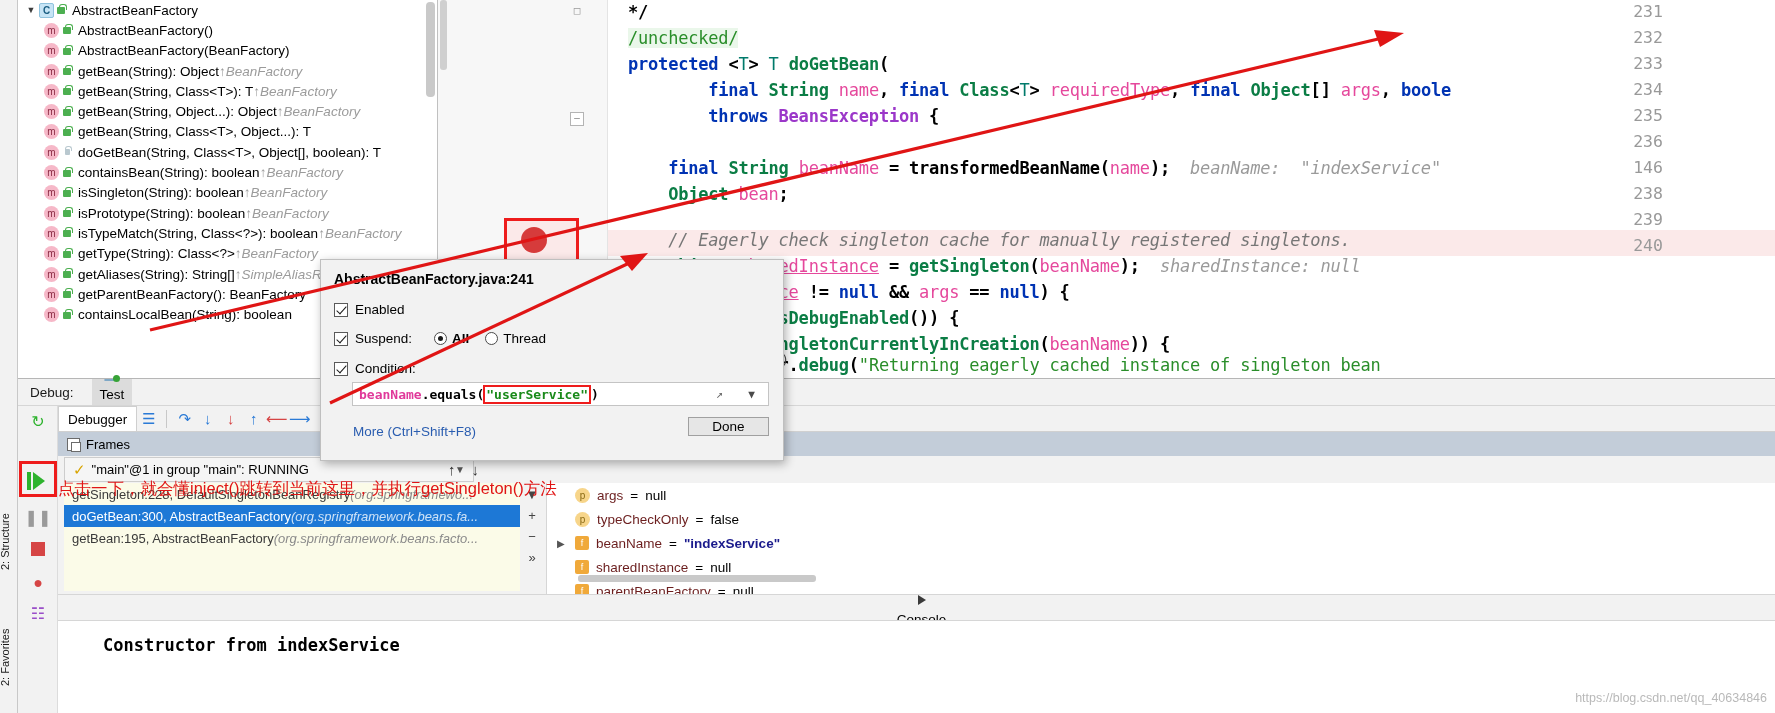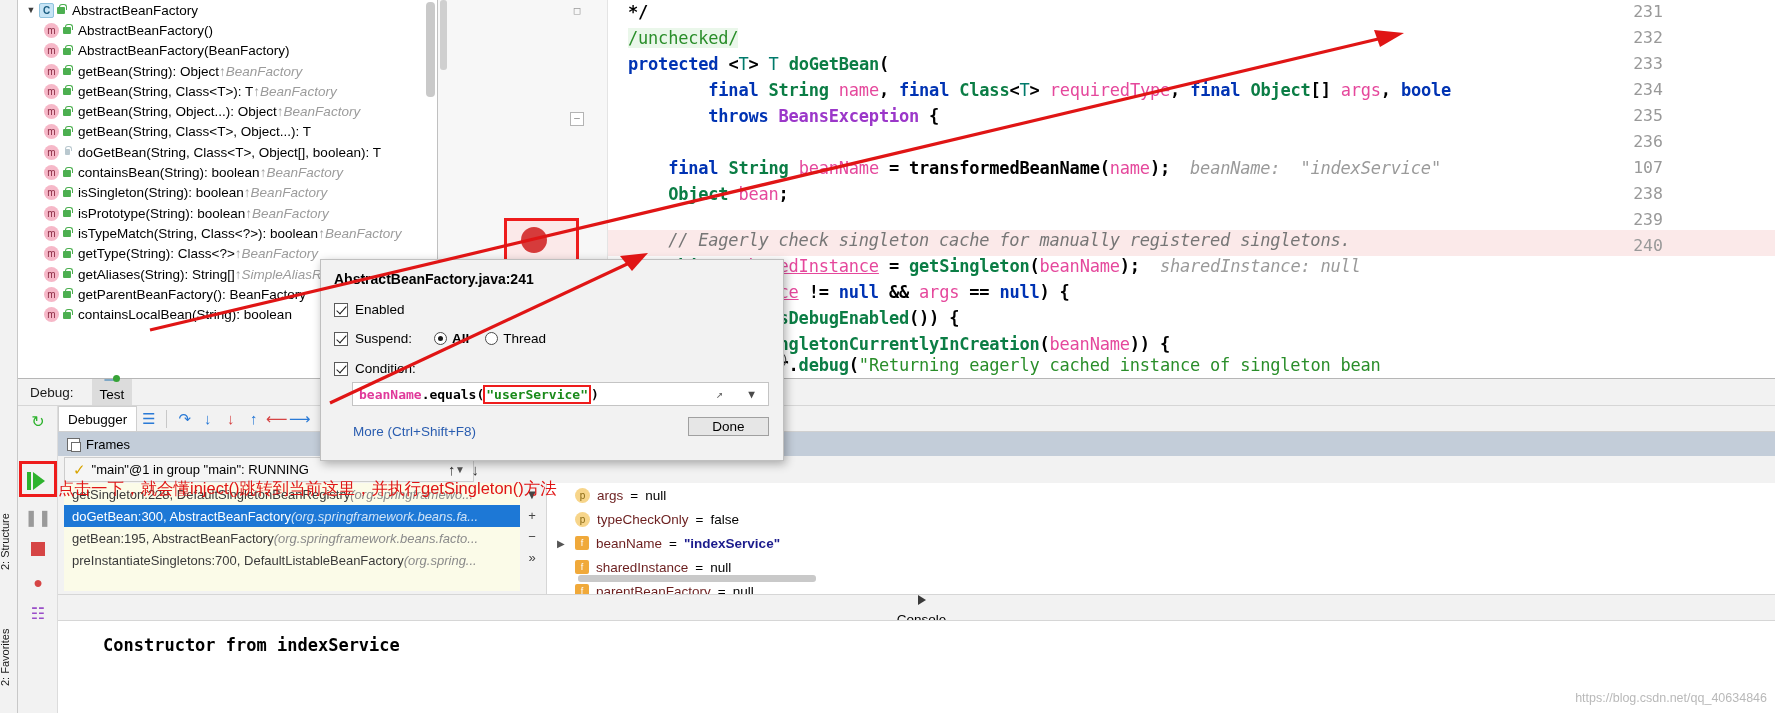--- a/index.html
+++ b/index.html
@@ -499,21 +499,21 @@
     </div>
 
     <div class="hl-line" style="top:230px"></div>
 
     <div class="lnum" style="top:2px">231</div>
     <div class="lnum" style="top:28px">232</div>
     <div class="lnum" style="top:54px">233</div>
     <div class="lnum" style="top:80px">234</div>
     <div class="lnum" style="top:106px">235</div>
     <div class="lnum" style="top:132px">236</div>
-    <div class="lnum" style="top:158px">107</div>
+    <div class="lnum" style="top:158px">146</div>
     <div class="lnum" style="top:184px">238</div>
     <div class="lnum" style="top:210px">239</div>
     <div class="lnum" style="top:236px">240</div>
 
     <div class="fold" style="top:4px">□</div>
     <div class="fold fold-box" style="top:112px">−</div>
 
     <div class="code-line" style="top:2px"><span class="plain">*/</span></div>
     <div class="code-line" style="top:28px"><span class="anno">/unchecked/</span></div>
     <div class="code-line" style="top:54px"><span class="kw">protected</span> <span class="plain">&lt;</span><span class="type">T</span><span class="plain">&gt;</span> <span class="type">T</span> <span class="mth">doGetBean</span><span class="plain">(</span></div>
@@ -627,24 +627,20 @@
           <span class="frame-pkg">(org.springframewo...</span>
       </div>
       <div class="frame-item sel">
         <span>doGetBean:300, AbstractBeanFactory </span>
           <span class="frame-pkg">(org.springframework.beans.fa...</span>
       </div>
       <div class="frame-item">
         <span>getBean:195, AbstractBeanFactory </span>
           <span class="frame-pkg">(org.springframework.beans.facto...</span>
       </div>
-      <div class="frame-item">
-        <span>preInstantiateSingletons:700, DefaultListableBeanFactory </span>
-          <span class="frame-pkg">(org.spring...</span>
-      </div>
     </div>
 
     <div class="frames-right-rail">
       <span>▼</span>
       <span>+</span>
       <span>−</span>
       <span>»</span>
     </div>
 
     <div class="vars-panel">

